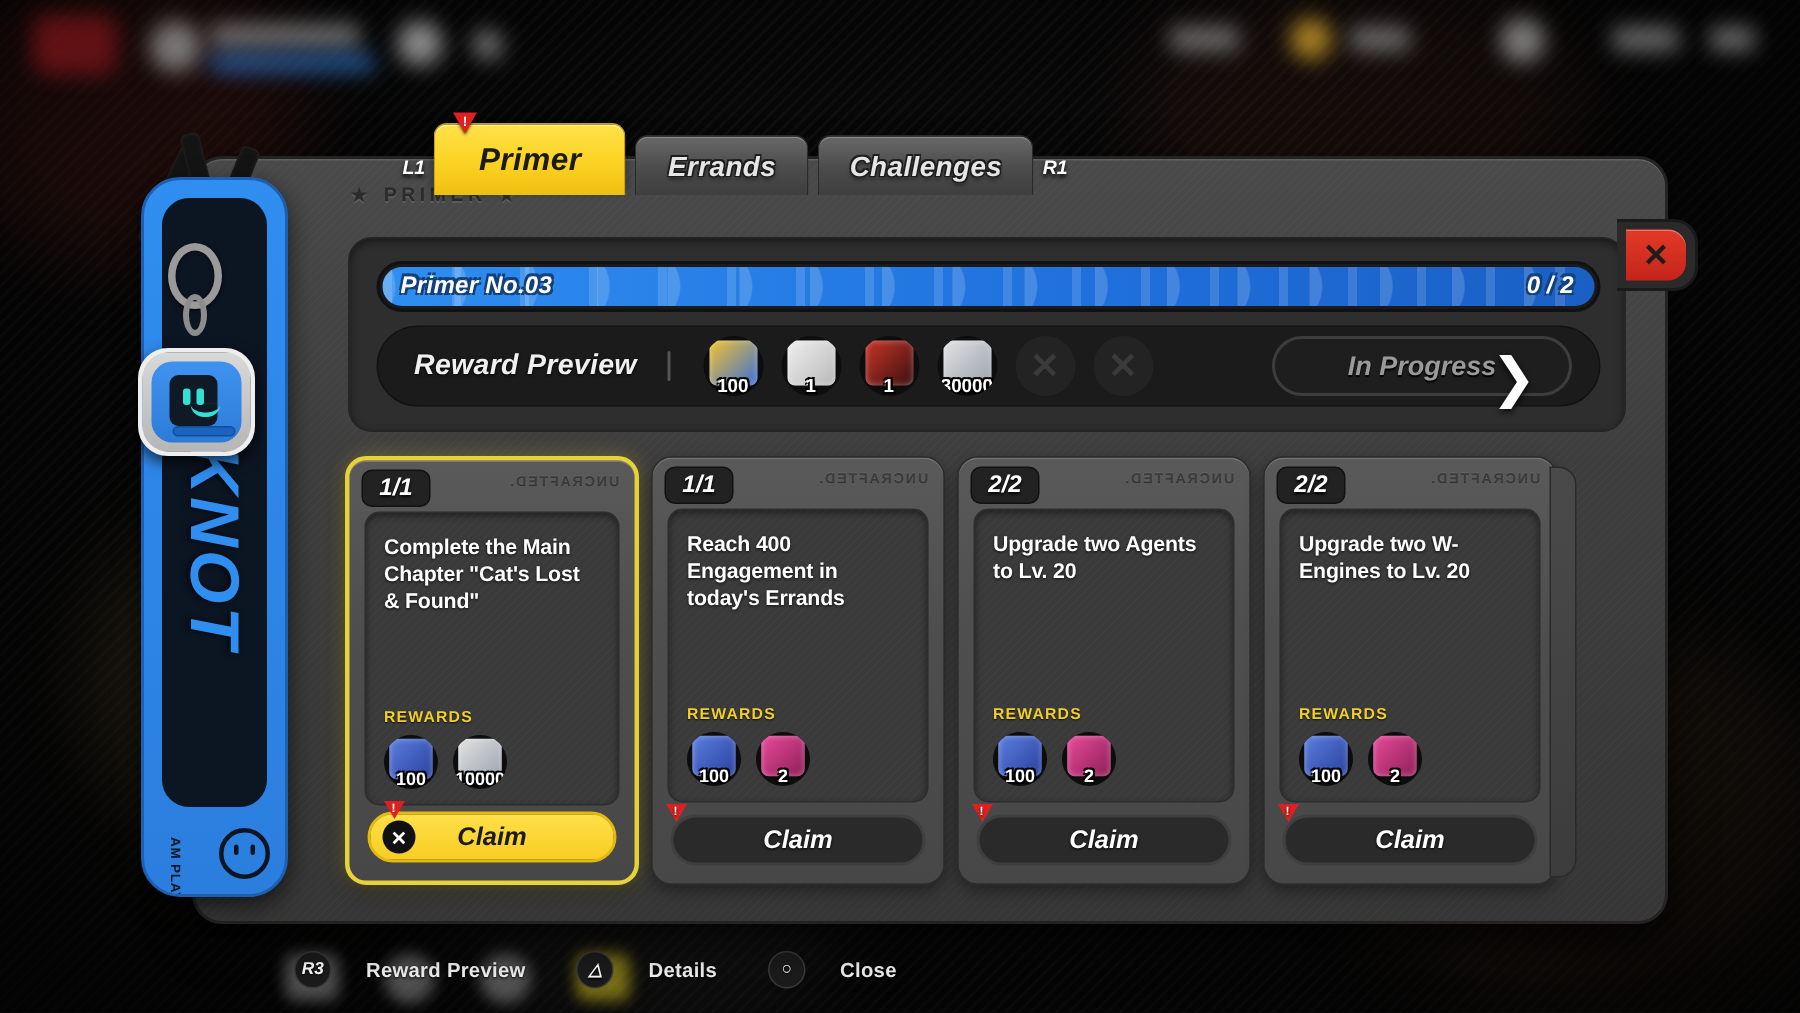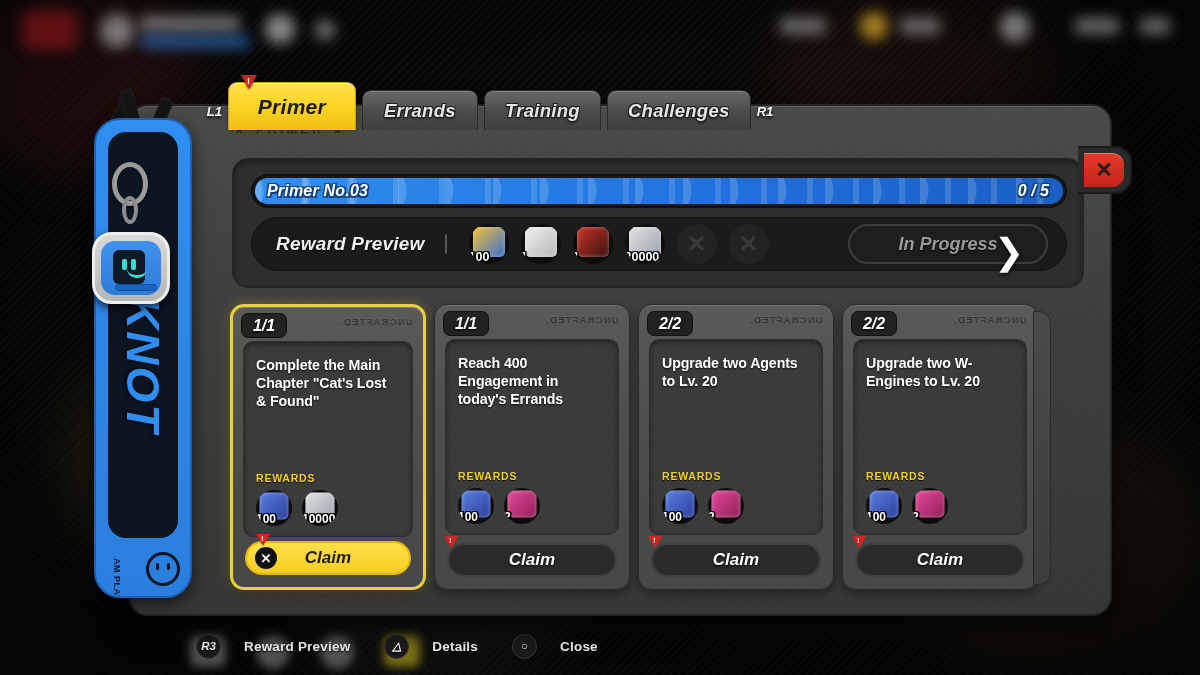--- a/index.html
+++ b/index.html
@@ -213,21 +213,21 @@
     color:#f0f0f0; font-size: 19px; font-weight: 800; font-style: italic;
     letter-spacing:.2px; text-shadow: 0 1px 2px #000;
   }
   .rewardrow .divider { width:2px; height:20px; background:#555; margin:0 22px 0 20px; border-radius:1px; }
 
   .ritems { display:flex; align-items:center; gap: 12px; }
   .ritem {
     position: relative;
     width: 40px; height: 40px; border-radius: 50%;
     background: #0d0d0d;
-    display:flex; align-items:flex-end; 
+    display:flex; align-items:flex-end; justify-content:center;
     overflow:hidden;
   }
   .ritem .art { position:absolute; left:50%; top:44%; transform:translate(-50%,-50%); width:32px; height:30px; }
   .ritem .qty {
     position: relative; z-index:4;
     color:#fff; font-size: 12.5px; font-weight: 800;
     text-shadow: 1.4px 1.4px 0 #000, -1.2px -1.2px 0 #000, 1.4px -1.2px 0 #000, -1.2px 1.4px 0 #000;
     margin-bottom: 1px; line-height: 1;
   }
   .ritem.empty { background:#232323; }
@@ -477,23 +477,20 @@
   <span class="bumper">L1</span>
   <div id="tabs-host" style="display:flex;align-items:flex-end;gap:6px;">
       <div class="tab active">
         <span class="alert"></span>
         <span>Primer</span>
       </div>
       <div class="tab">
         <span>Errands</span>
       </div>
       <div class="tab">
-        <span>Training</span>
-      </div>
-      <div class="tab">
         <span>Challenges</span>
       </div>
     </div>
   <span class="bumper">R1</span>
 </div>
 
 <div class="panel">
 
   <div class="panel-header">
     <span class="star">★</span>
@@ -523,21 +520,21 @@
             <span></span>
             <span></span>
             <span></span>
             <span></span>
             <span></span>
             <span></span>
             <span></span>
           </div>
       </div>
       <span class="txt">Primer No.03</span>
-      <span class="cnt">0 / 5</span>
+      <span class="cnt">0 / 2</span>
     </div>
 
     <div class="rewardrow">
       <span class="rp-title">Reward Preview</span>
       <span class="divider"></span>
       <div class="ritems" id="preview-rewards-host">
           <div class="ritem">
             <div class="art" style="background: linear-gradient(135deg, rgb(242, 194, 48), rgb(58, 111, 216)); border-radius: 5px; box-shadow: rgba(255, 255, 255, 0.4) 0px 0px 4px inset;"></div>
             <span class="qty">100</span>
           </div>

